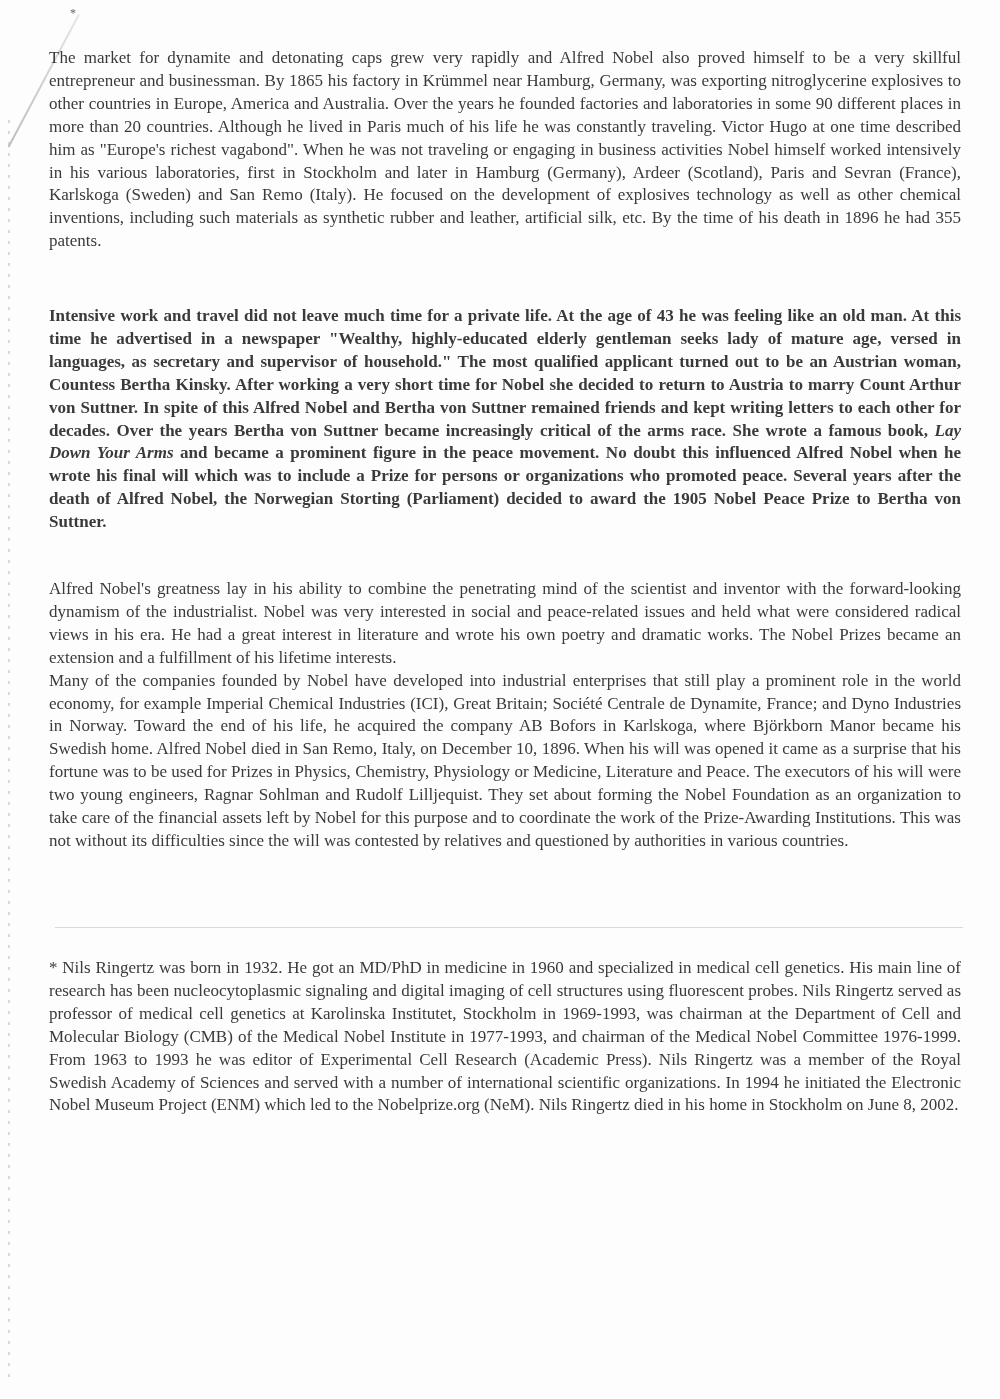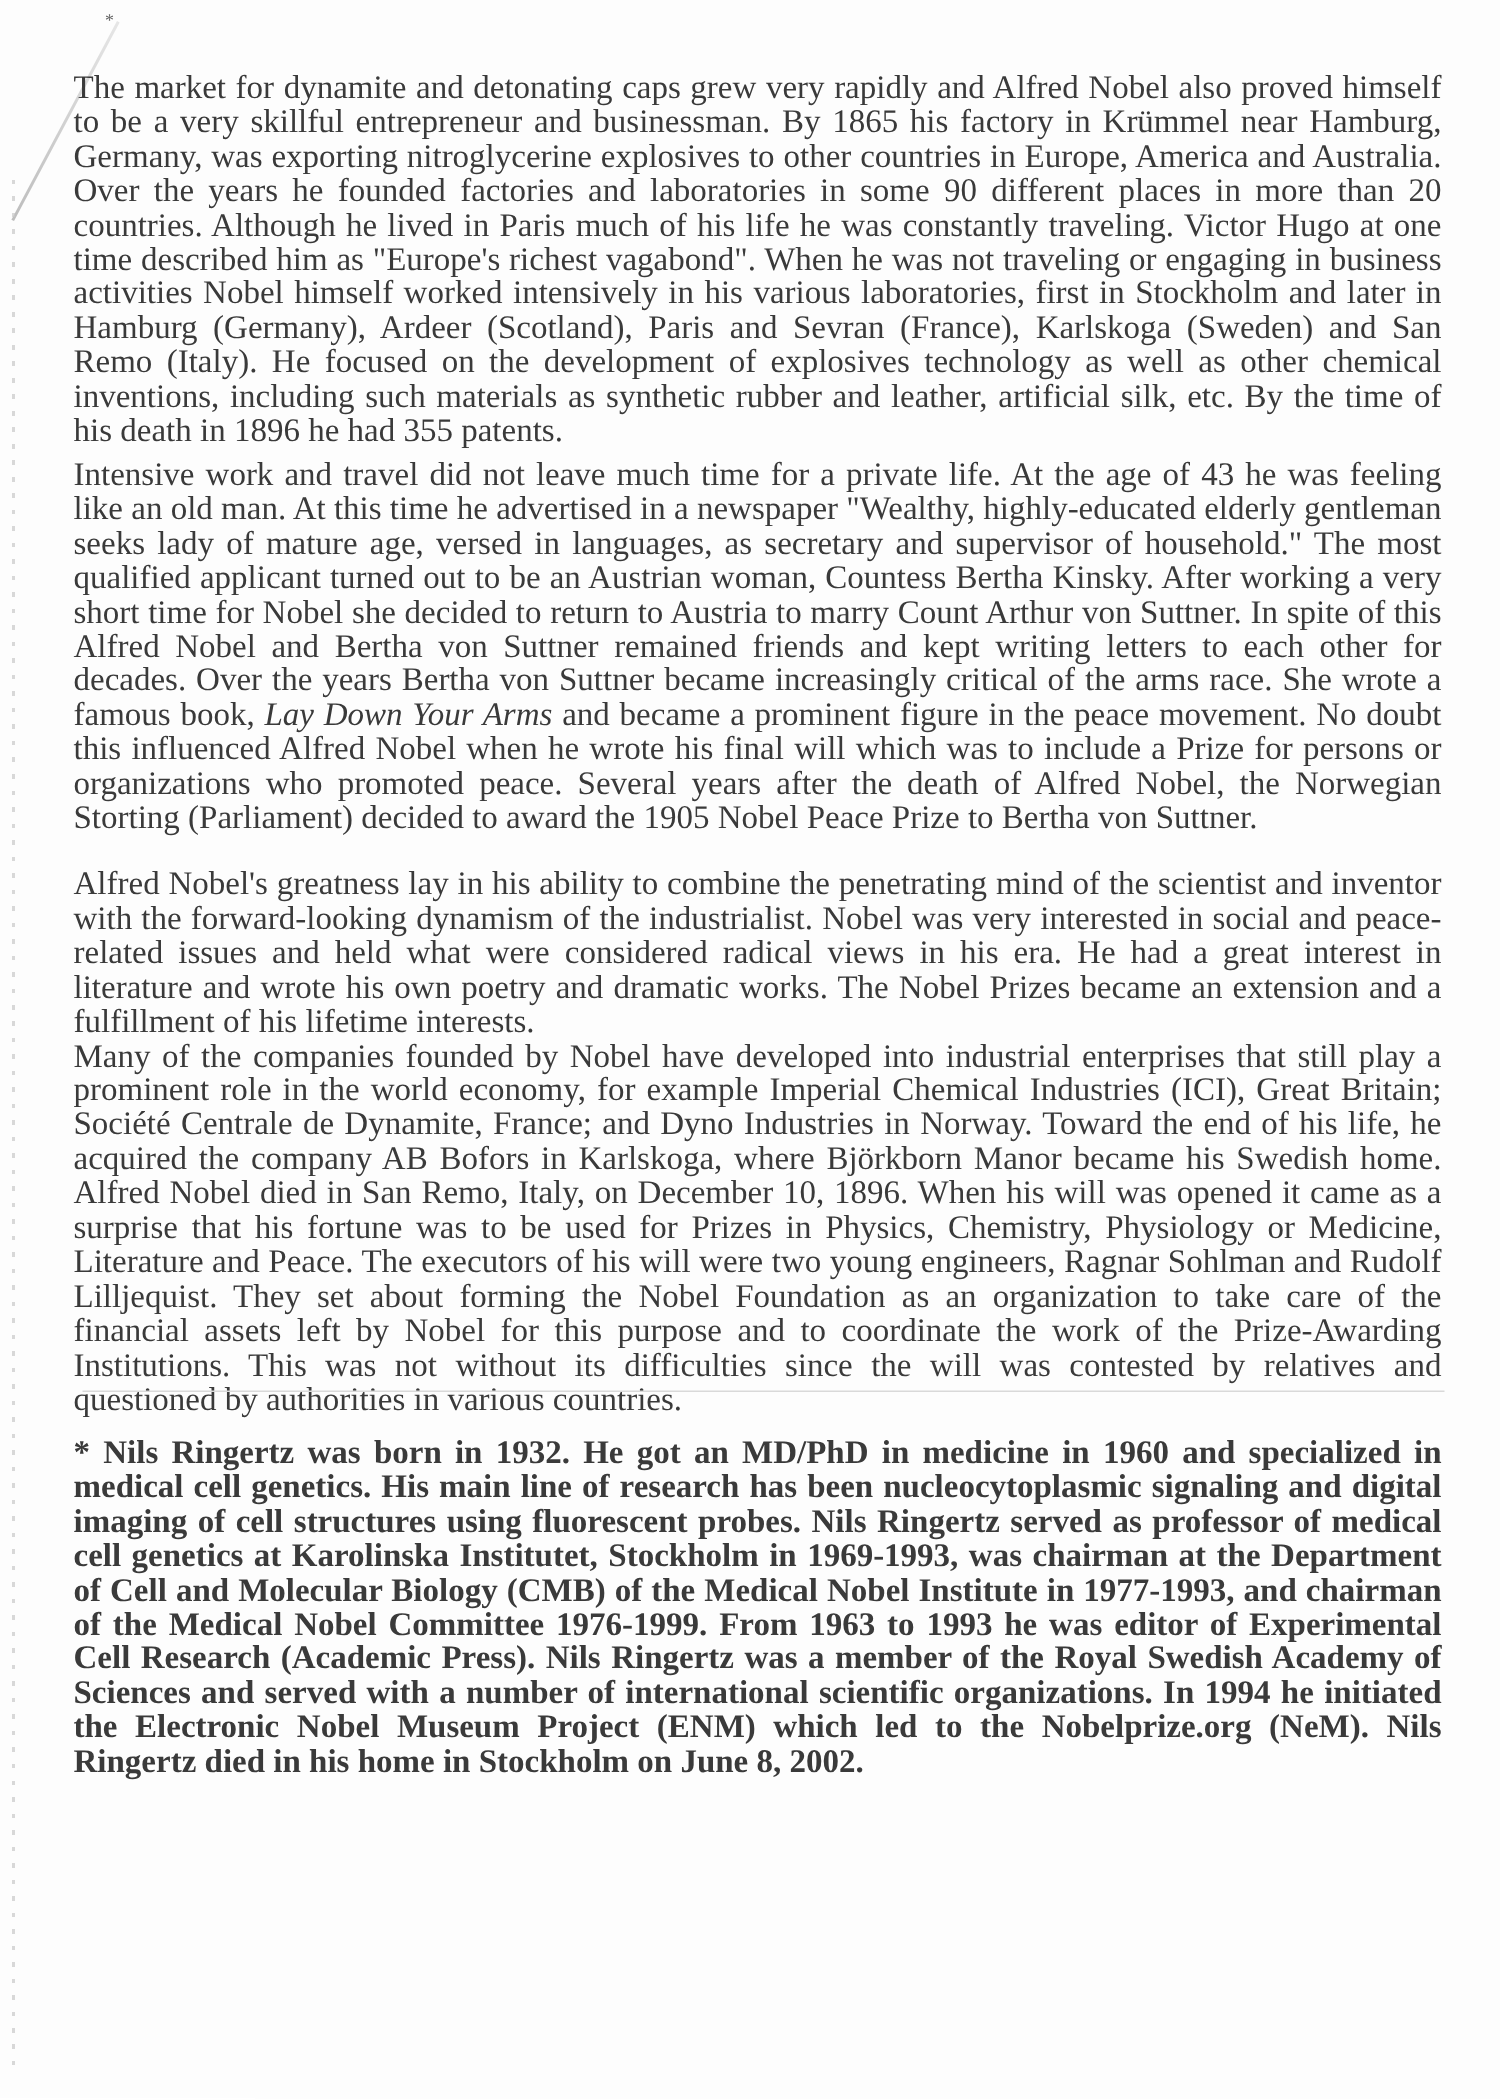--- a/index.html
+++ b/index.html
@@ -4,26 +4,26 @@
 <style>
   html, body { margin: 0; padding: 0; background: #ffffff; }
   body { width: 1000px; height: 1399px; position: relative; overflow: hidden; }
   .page { position: absolute; left: 0; top: 0; width: 1000px; height: 1399px; background: #fdfdfd; }
   .scan-edge { position: absolute; left: 8px; top: 120px; width: 2px; height: 1260px;
     background: repeating-linear-gradient(to bottom, #c8c8c8 0 3px, transparent 3px 11px); opacity: .7; }
   .scan-corner { position: absolute; left: 8px; top: 14px; width: 2px; height: 150px;
     background: linear-gradient(to bottom, #e6e6e6, #bdbdbd); transform: rotate(28deg); transform-origin: top left; left: 78px; }
   .mark { position: absolute; left: 70px; top: 6px; font: 12px "Liberation Serif", serif; color: #666; }
   .text { position: absolute; left: 49px; width: 912px; font-family: "Liberation Serif", serif;
-    font-size: 22px; line-height: 22.9px; color: #3a3a3a; text-align: justify; }
+    font-size: 17px; line-height: 22.9px; color: #3a3a3a; text-align: justify; }
   .text p { margin: 0; }
   .p1 { top: 47px; }
-  .p2 { top: 305px; }
+  .p2 { top: 305px; font-weight: bold; }
   .p3 { top: 578px; }
-  .p4 { top: 957px; font-weight: bold; }
+  .p4 { top: 957px; }
   .rule { position: absolute; left: 55px; width: 908px; top: 927px; height: 1px; background: #d9d9d9; }
   .last { text-align-last: left; }
 </style>
 </head>
 <body>
 
 <div class="page">
   <div class="scan-corner"></div>
   <div class="scan-edge"></div>
   <span class="mark">*</span>

